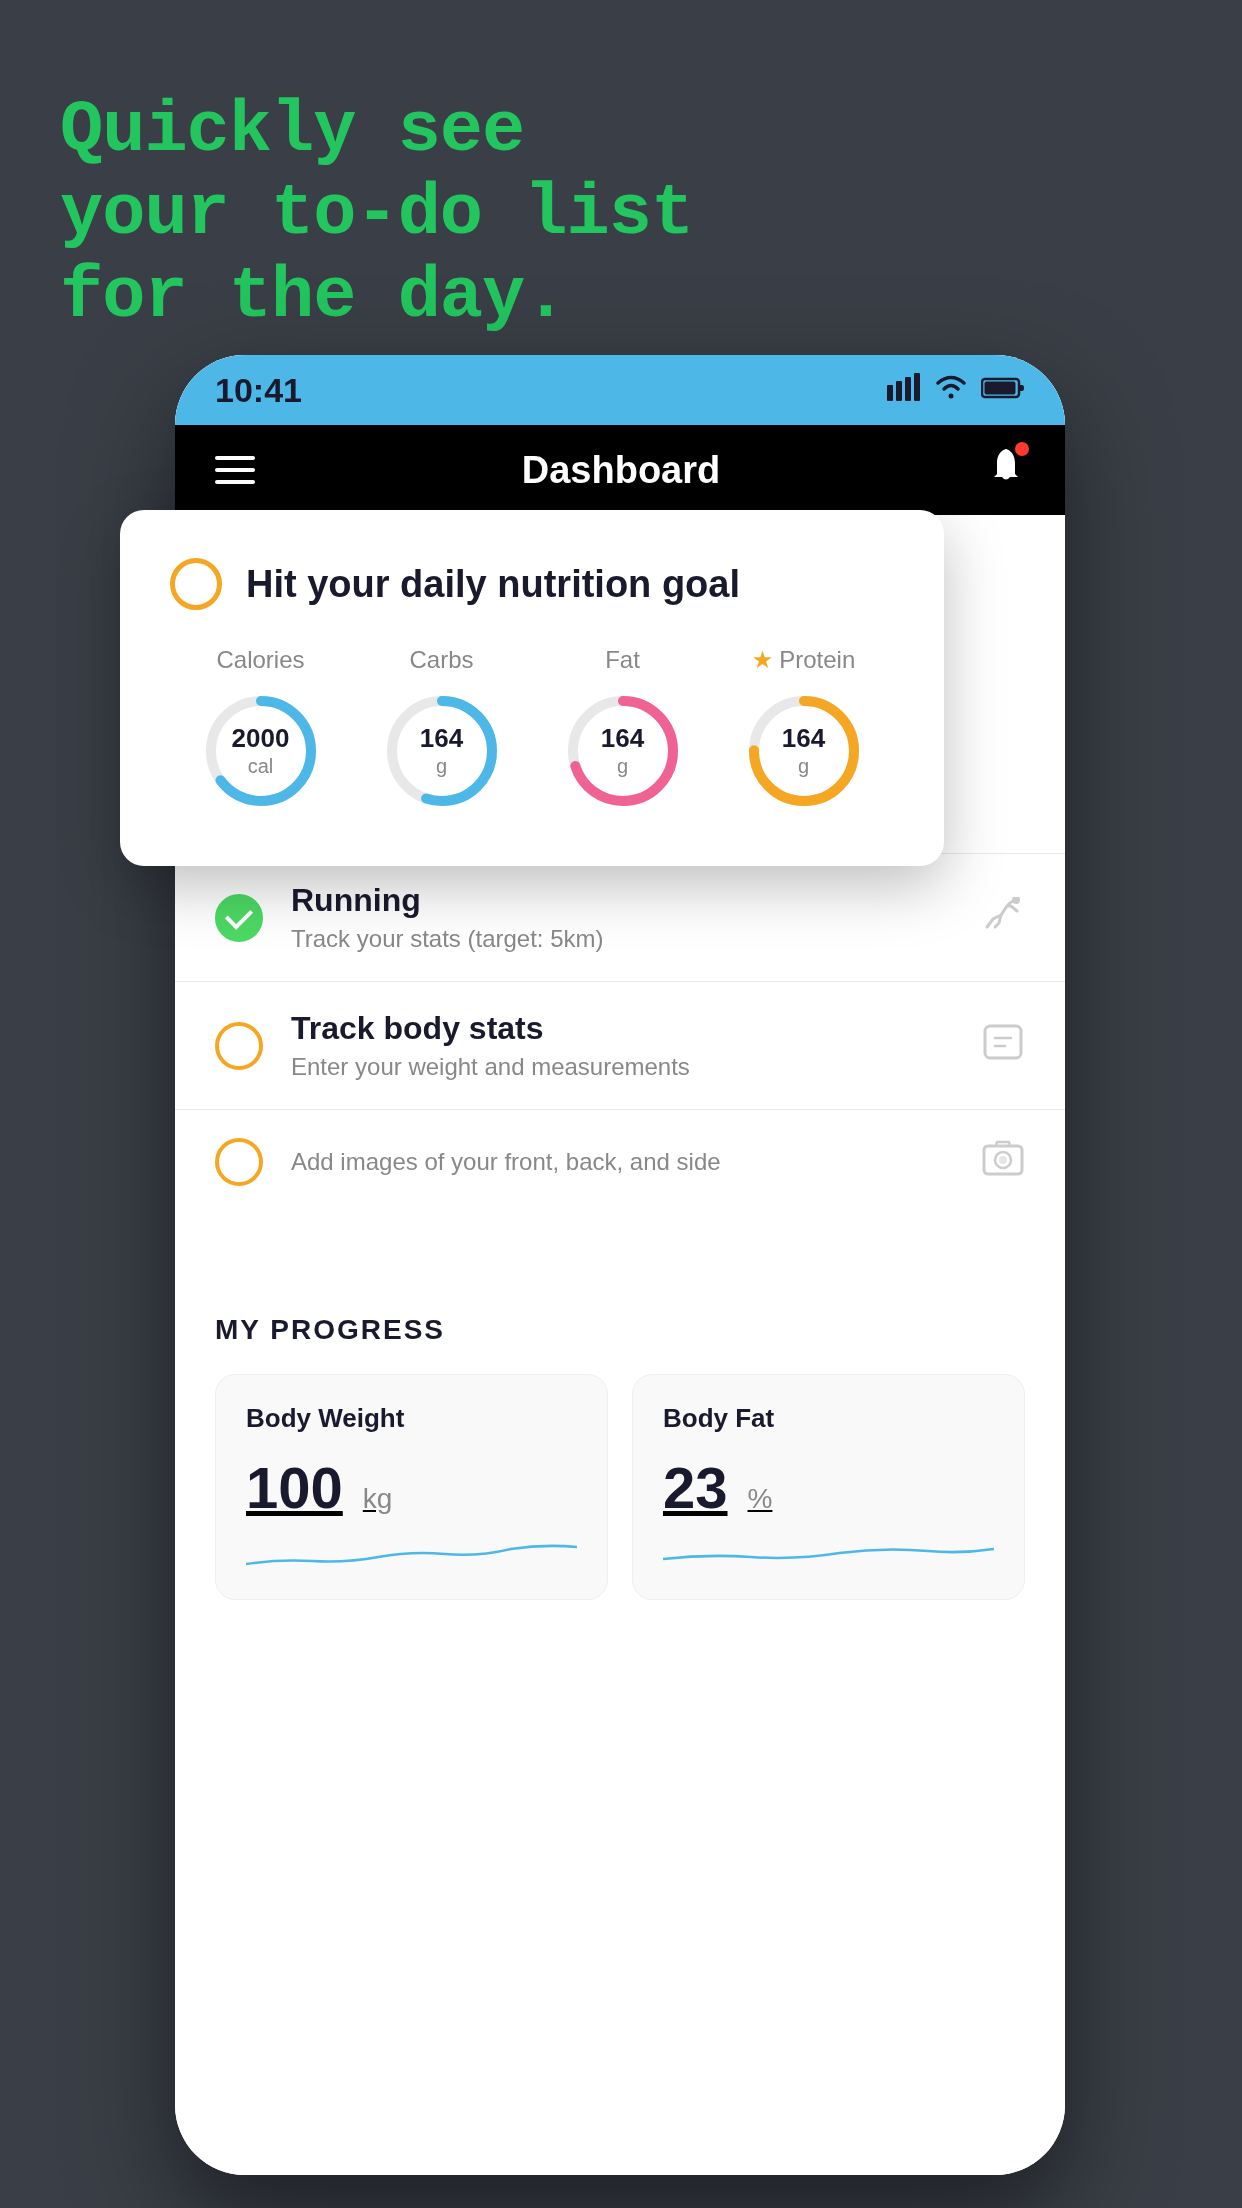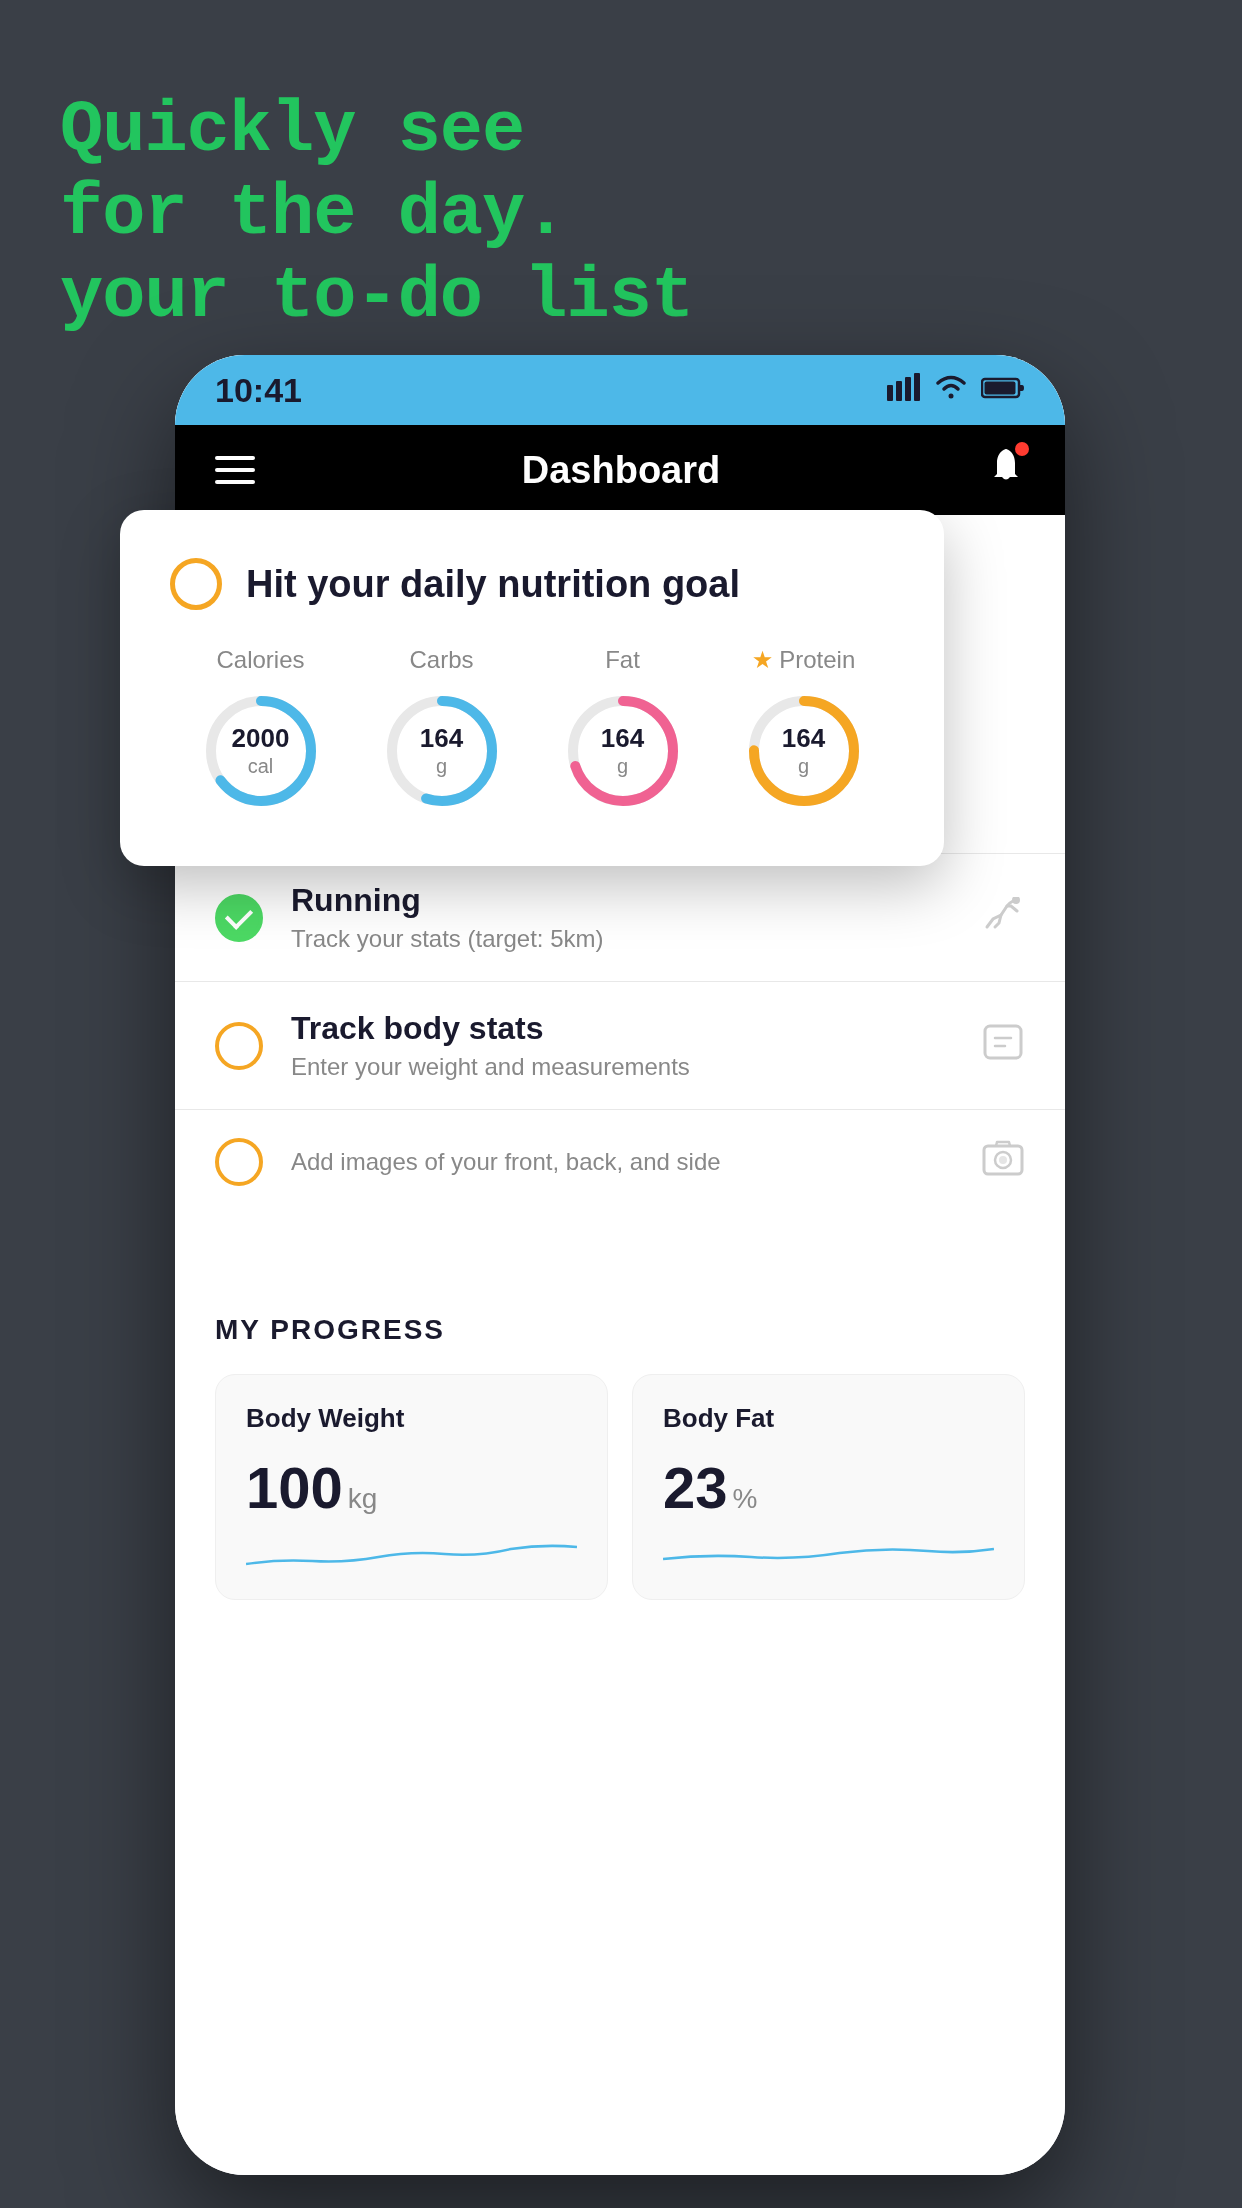--- a/index.html
+++ b/index.html
@@ -292,22 +292,23 @@
     .progress-card-title {
       font-size: 26px;
       font-weight: 600;
       color: #1a1a2e;
       margin-bottom: 20px;
     }
 
     .progress-value {
       display: flex;
       align-items: baseline;
-      gap: 5px;
+      gap: 20px;
       margin-bottom: 8px;
+      text-decoration: underline;
     }
 
     .progress-number {
       font-size: 58px;
       font-weight: 800;
       color: #1a1a2e;
     }
 
     .progress-unit {
       font-size: 28px;
@@ -337,22 +338,22 @@
 
     .phone-top {
       background: #4db8e8;
     }
   </style>
 </head>
 <body>
 
 <div class="headline">
   <div>Quickly see</div>
+  <div>your to-do list</div>
   <div>for the day.</div>
-  <div>your to-do list</div>
 </div>
 
 <div class="phone">
   <div class="phone-inner">
 
     <div class="status-bar phone-top">
       <span class="status-time">10:41</span>
       <div class="status-icons">
         <span>
           <svg width="34" height="28" viewBox="0 0 34 28" fill="none">

